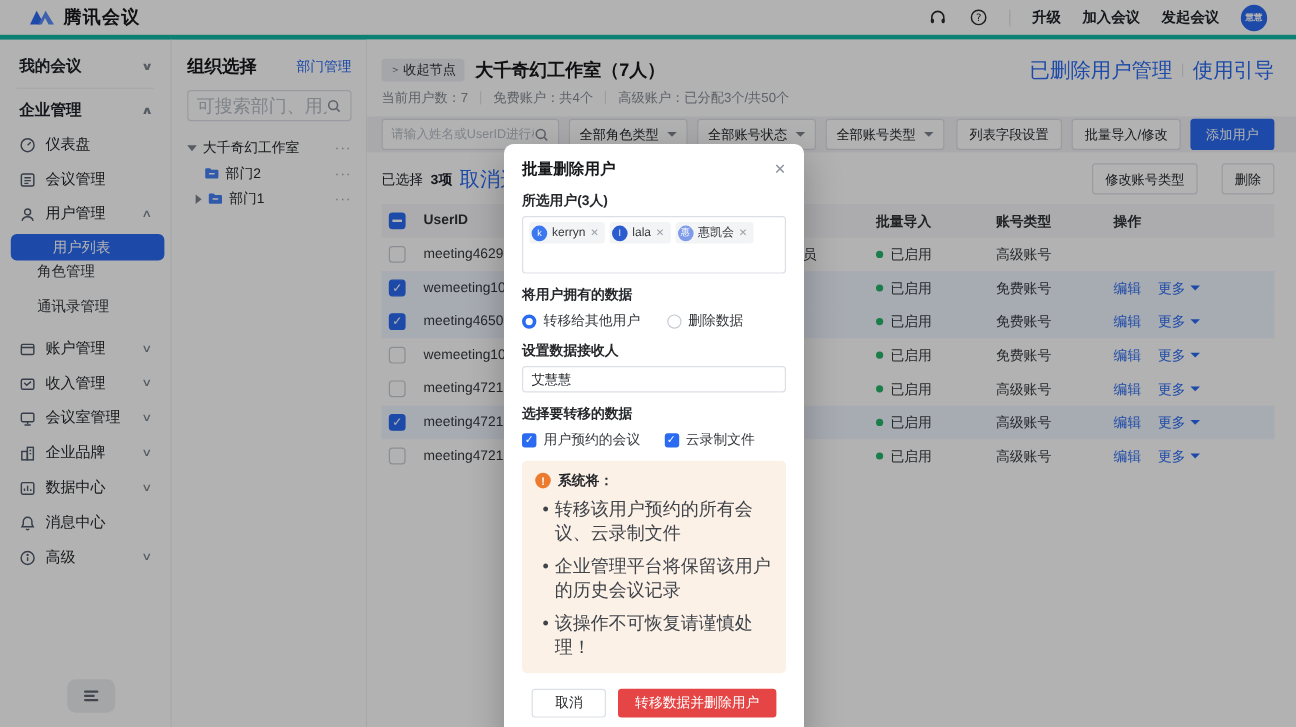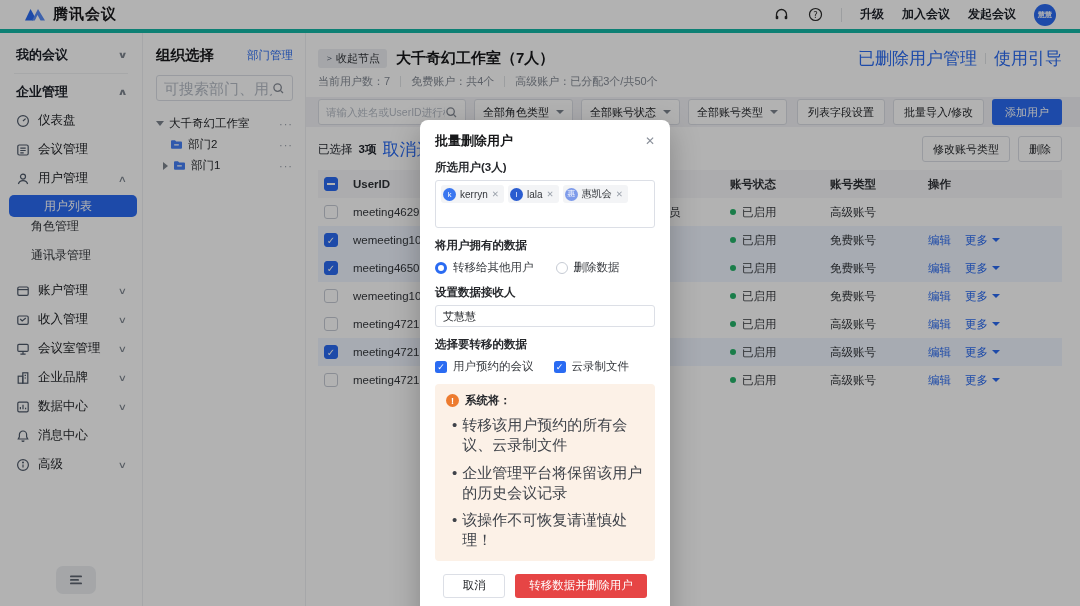--- a/index.html
+++ b/index.html
@@ -60,23 +60,23 @@
   .stats-row { margin-top:4px; height:16px; display:flex; align-items:center; gap:10px; font-size:11px; color:#868c96; }
   .toolbar { margin-top:8px; margin-left:-12px; margin-right:-18px; padding:0 18px 0 12px; height:30px; background:#f2f3f6; display:flex; align-items:center; gap:8px; }
   .search-box { width:148px; height:26px; background:#fff; border:1px solid #dcdfe6; border-radius:3px; display:flex; align-items:center; padding:0 7px; }
   .search-box input { border:none; outline:none; flex:1; min-width:0; font-size:10.5px; font-family:inherit; color:#333; background:transparent; }
   .search-box input::placeholder { color:#b6bcc6; }
   .drop-btn { height:26px; background:#fff; border:1px solid #dcdfe6; border-radius:3px; display:flex; align-items:center; padding:0 8px; font-size:11px; color:#26282c; cursor:pointer; gap:7px; }
   .caret { width:0; height:0; border-left:4px solid transparent; border-right:4px solid transparent; border-top:4px solid #7d858f; }
   .toolbar-right { margin-left:auto; display:flex; align-items:center; gap:8px; }
   .ghost-btn { height:26px; background:#fff; border:1px solid #dcdfe6; border-radius:3px; padding:0 10px; font-size:11px; color:#26282c; display:flex; align-items:center; cursor:pointer; }
   .primary-btn { height:26px; background:#2a6bf2; border-radius:3px; padding:0 13px; font-size:11px; color:#fff; display:flex; align-items:center; cursor:pointer; }
-  .sel-bar { margin-top:9px; height:26px; display:flex; align-items:center; font-size:11.5px; gap:6px; }
+  .sel-bar { margin-top:9px; height:26px; display:flex; align-items:center; font-size:11.5px; gap:6px;font-family:Liberation Mono, monospace; }
   .sel-bar .count { font-weight:bold; color:#1d2129; }
-  .sel-right { margin-left:auto; display:flex; gap:8px; }
+  .sel-right { margin-left:auto; display:flex; gap:20px; }
 
   
   .table { margin-top:8px; }
   .thead { height:28px; background:#f6f7f9; display:flex; align-items:center; padding-left:6px; font-size:11.5px; font-weight:bold; color:#2f3237; }
   .trow { height:28px; display:flex; align-items:center; padding-left:6px; font-size:11.5px; color:#35383d; }
   .trow.sel { background:#eff5ff; }
   .cb { width:14px; height:14px; border:1px solid #c6cbd4; border-radius:3px; background:#fff; flex-shrink:0; display:flex; align-items:center; justify-content:center; color:#fff; font-size:10px; cursor:pointer; }
   .cb.checked { background:#2a6bf2; border-color:#2a6bf2; }
   .cb.checked::after { content:"\2713"; }
   .cb.indet { background:#2a6bf2; border-color:#2a6bf2; }
@@ -405,21 +405,21 @@
             <span>删除</span>
           </span>
         </span>
       </div>
 
       <div class="table">
         <div class="thead">
           <span class="cb indet"></span>
           <span class="c-uid">UserID</span>
           <span class="c-role"></span>
-          <span class="c-status">账号状态</span>
+          <span class="c-status">批量导入</span>
           <span class="c-type">账号类型</span>
           <span class="c-act">操作</span>
         </div>
 
         <div class="trow">
           <span class="cb"></span>
           <span class="c-uid">meeting4629798</span>
           <span class="c-role">超级管理员</span>
           <span class="c-status">
               <i class="dot"></i>

